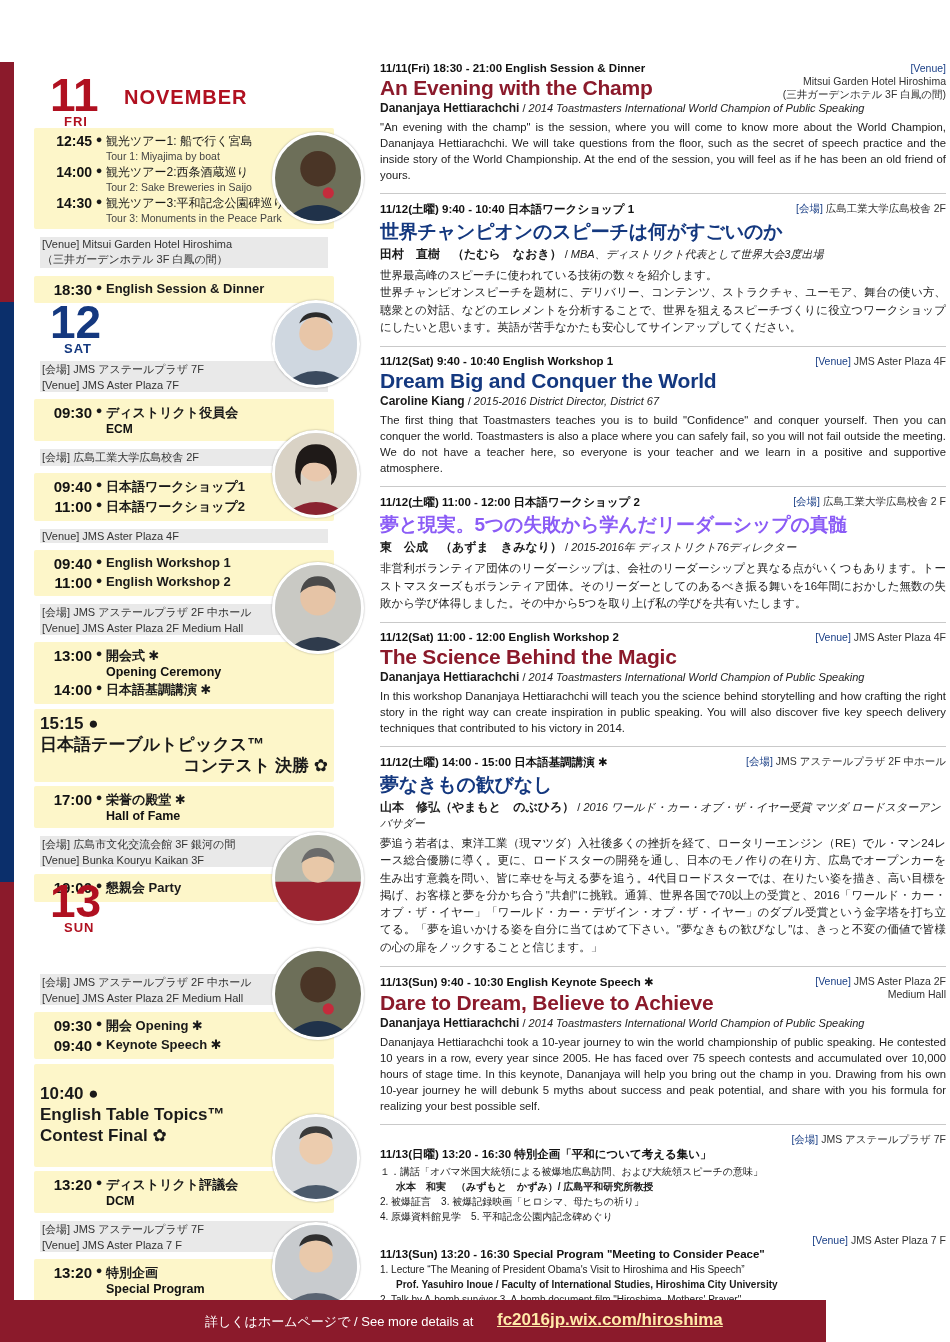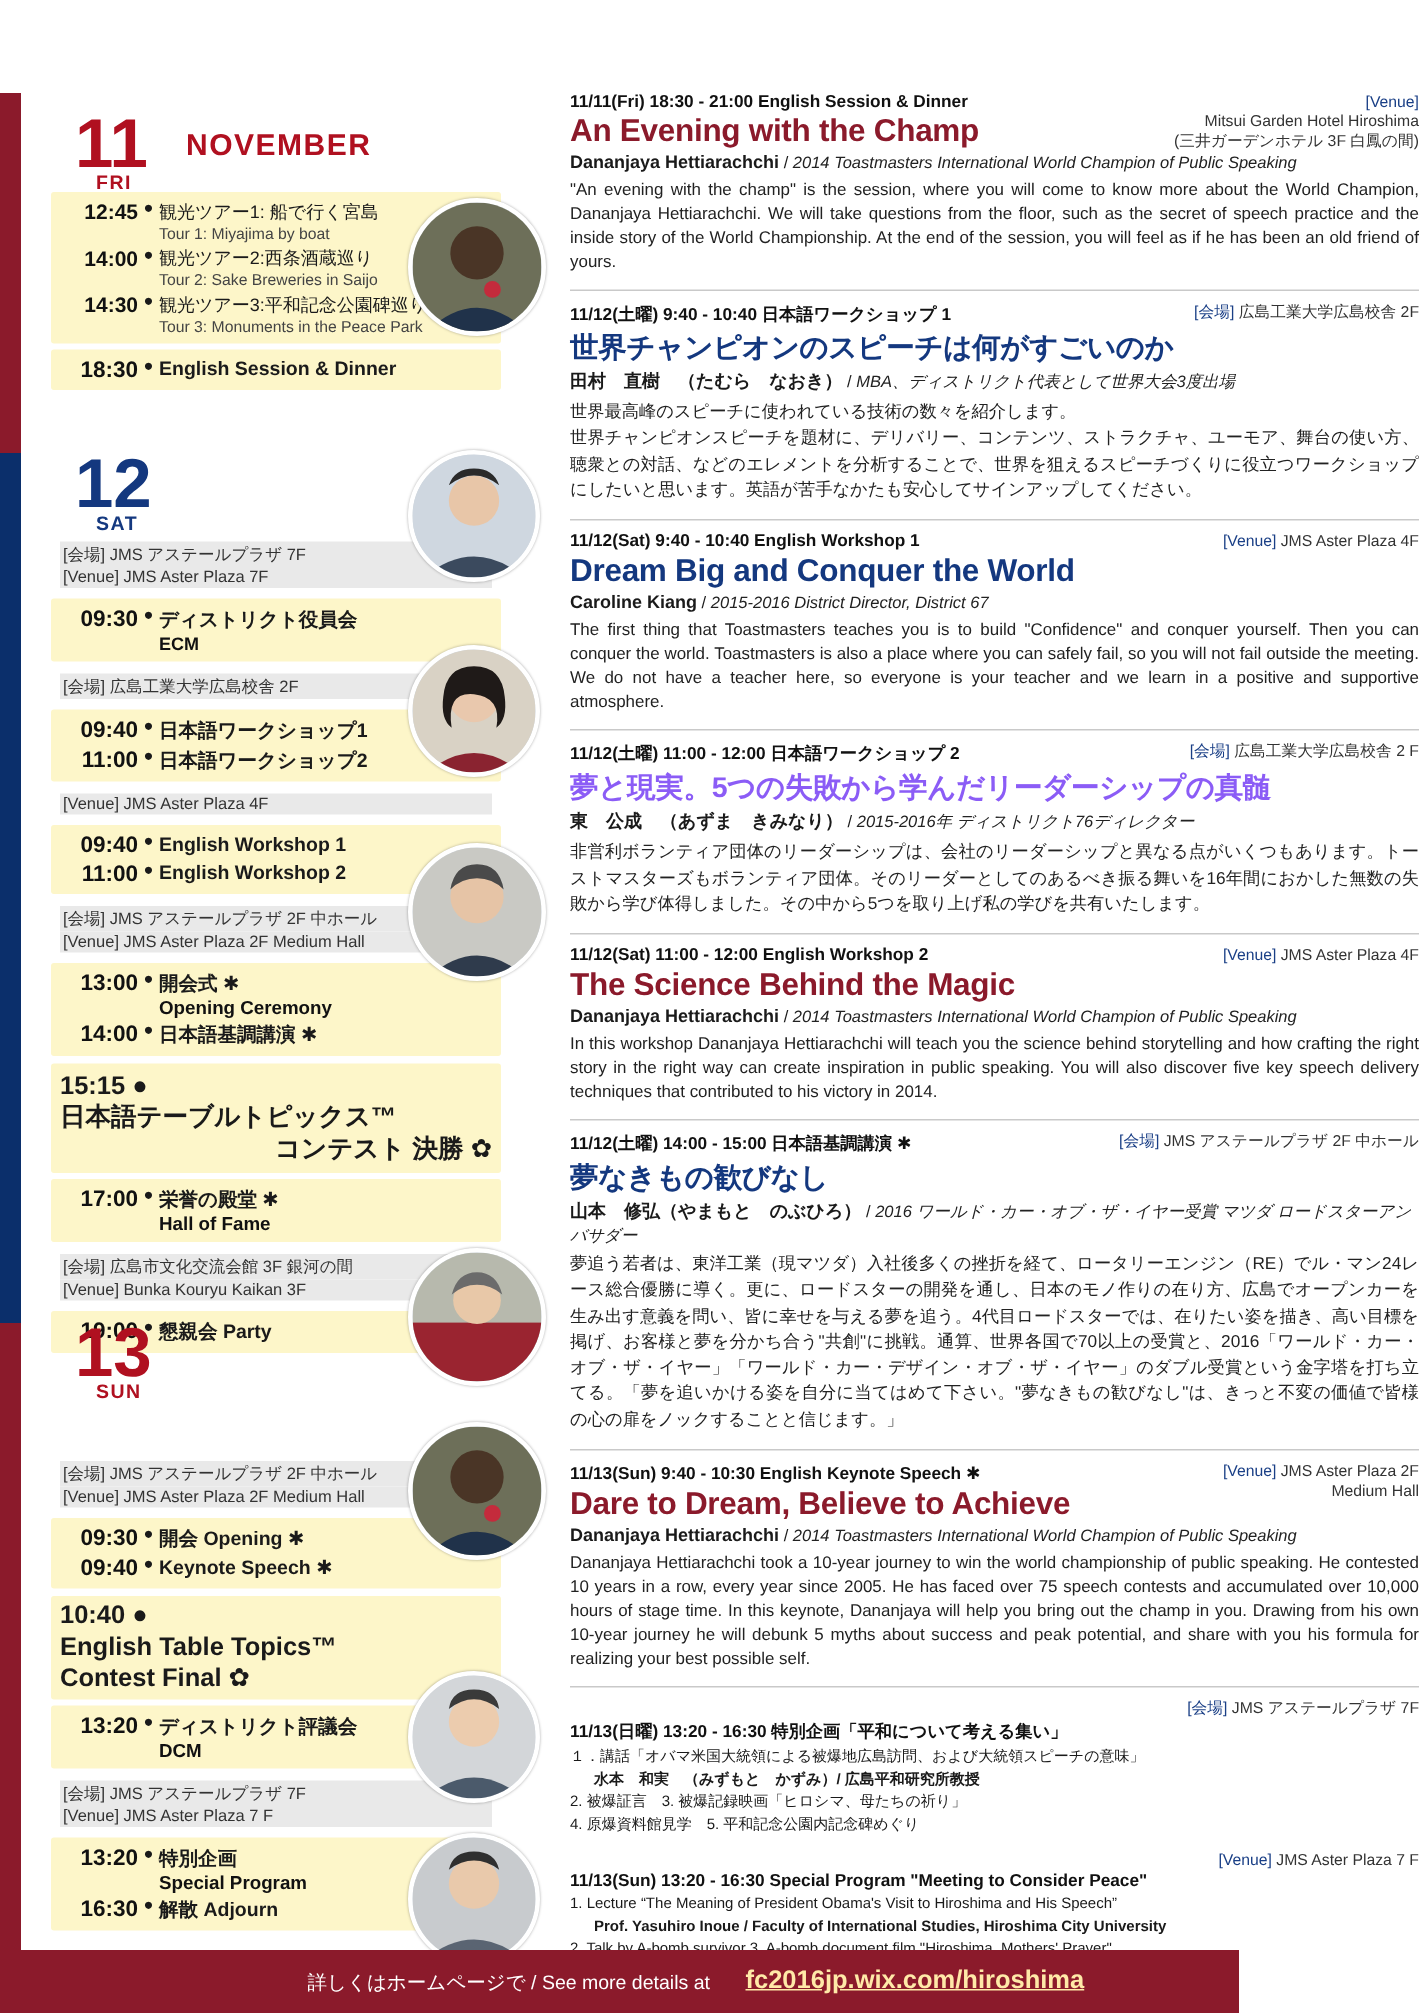--- a/index.html
+++ b/index.html
@@ -159,20 +159,24 @@
         <div class="trow">
           <div class="tm">14:30</div>
           <div class="bullet">●</div>
           <div class="tx">
             <span class="jp">観光ツアー3:平和記念公園碑巡り</span>
             <span class="en">Tour 3: Monuments in the Peace Park</span>
           </div>
         </div>
       </div>
 
+      <div class="band plain" style="margin-top:4px;">
+        <div class="vrow grey">[Venue] Mitsui Garden Hotel Hiroshima</div>
+        <div class="vrow grey">（三井ガーデンホテル 3F 白鳳の間）</div>
+      </div>
 
       <div class="band yellow" style="margin-top:4px;">
         <div class="trow big">
           <div class="tm">18:30</div>
           <div class="bullet">●</div>
           <div class="tx bold">
             <span class="jp" style="font-size:13px">English Session &amp; Dinner</span>
           </div>
         </div>
       </div>
@@ -297,21 +301,21 @@
           <div class="bullet">●</div>
           <div class="tx bold" style="font-size:13px">開会 Opening ✱</div>
         </div>
         <div class="trow big">
           <div class="tm">09:40</div>
           <div class="bullet">●</div>
           <div class="tx bold" style="font-size:13px">Keynote Speech ✱</div>
         </div>
       </div>
 
-      <div class="band yellow" style="margin-top:5px; padding:3px 6px;">
+      <div class="band yellow" style="margin-top:5px; padding:20px 6px;">
         <div style="font-size:17px;font-weight:bold;">10:40 ●</div>
         <div style="font-size:17px;font-weight:bold;line-height:1.25;">English Table Topics™</div>
         <div style="font-size:17px;font-weight:bold;line-height:1.25;">Contest Final ✿</div>
       </div>
 
       <div class="band yellow" style="margin-top:4px;">
         <div class="trow big">
           <div class="tm">13:20</div>
           <div class="bullet">●</div>
           <div class="tx bold">

